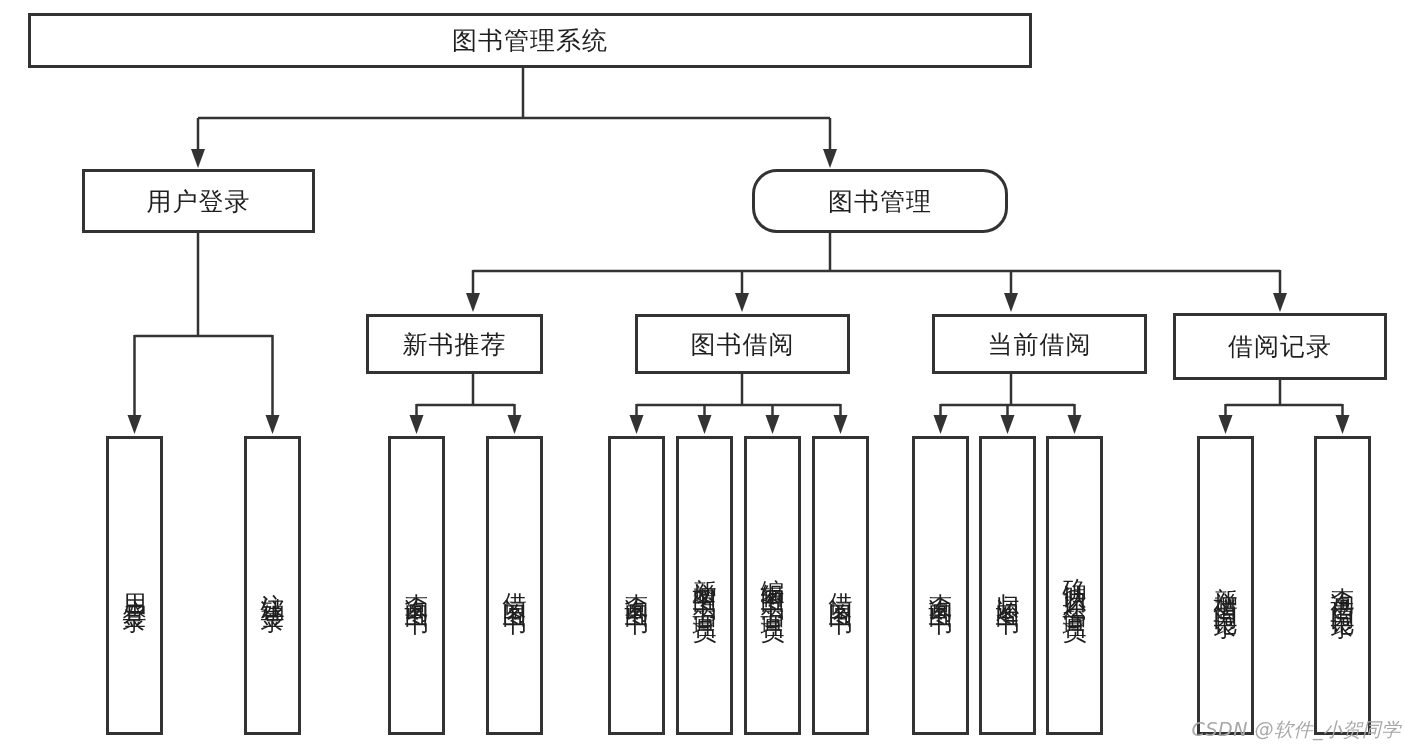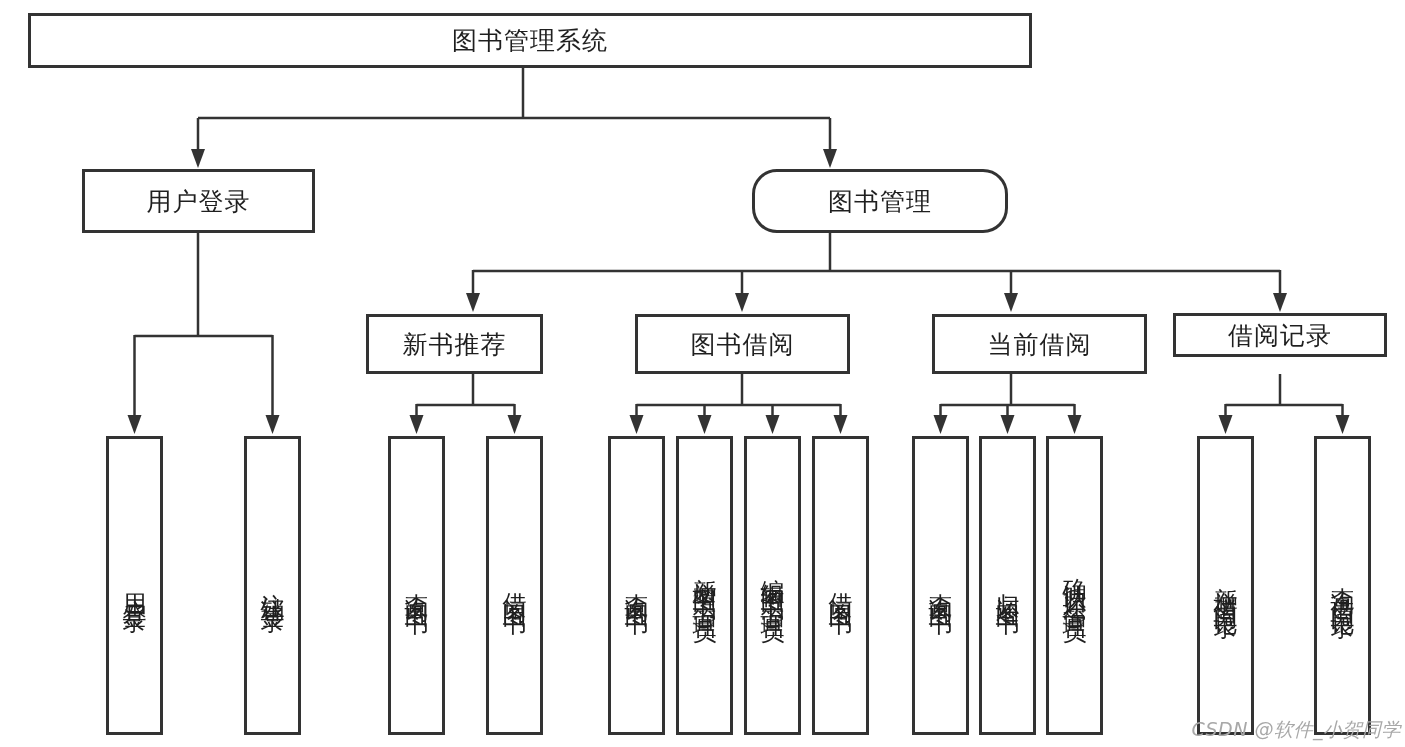--- a/index.html
+++ b/index.html
@@ -48,21 +48,21 @@
     line-height:1;
     white-space:nowrap;
   }
   
   .n-root    {left:28px;  top:13px;  width:1004px; height:55px;}
   .n-login   {left:82px;  top:169px; width:233px;  height:64px;}
   .n-bookmgmt{left:752px; top:169px; width:256px;  height:64px;border-radius:25px;}
   .n-newbook {left:366px; top:314px; width:177px;  height:60px;}
   .n-borrow  {left:635px; top:314px; width:215px;  height:60px;}
   .n-current {left:904px; top:314px; width:215px;  height:60px;margin-left:28px;}
-  .n-records {left:1173px;top:313px; width:214px;  height:44px;}
+  .n-records {left:1173px;top:313px; width:214px;  height:67px;}
   
   .leaf{top:436px;width:57px;height:299px;}
   .n-leaf-user-login {left:106px;}
   .n-leaf-logout     {left:244px;}
   .n-leaf-nb-query   {left:388px;}
   .n-leaf-nb-borrow  {left:486px;}
   .n-leaf-bw-query   {left:608px;}
   .n-leaf-bw-add     {left:676px;}
   .n-leaf-bw-edit    {left:744px;}
   .n-leaf-bw-borrow  {left:812px;}

